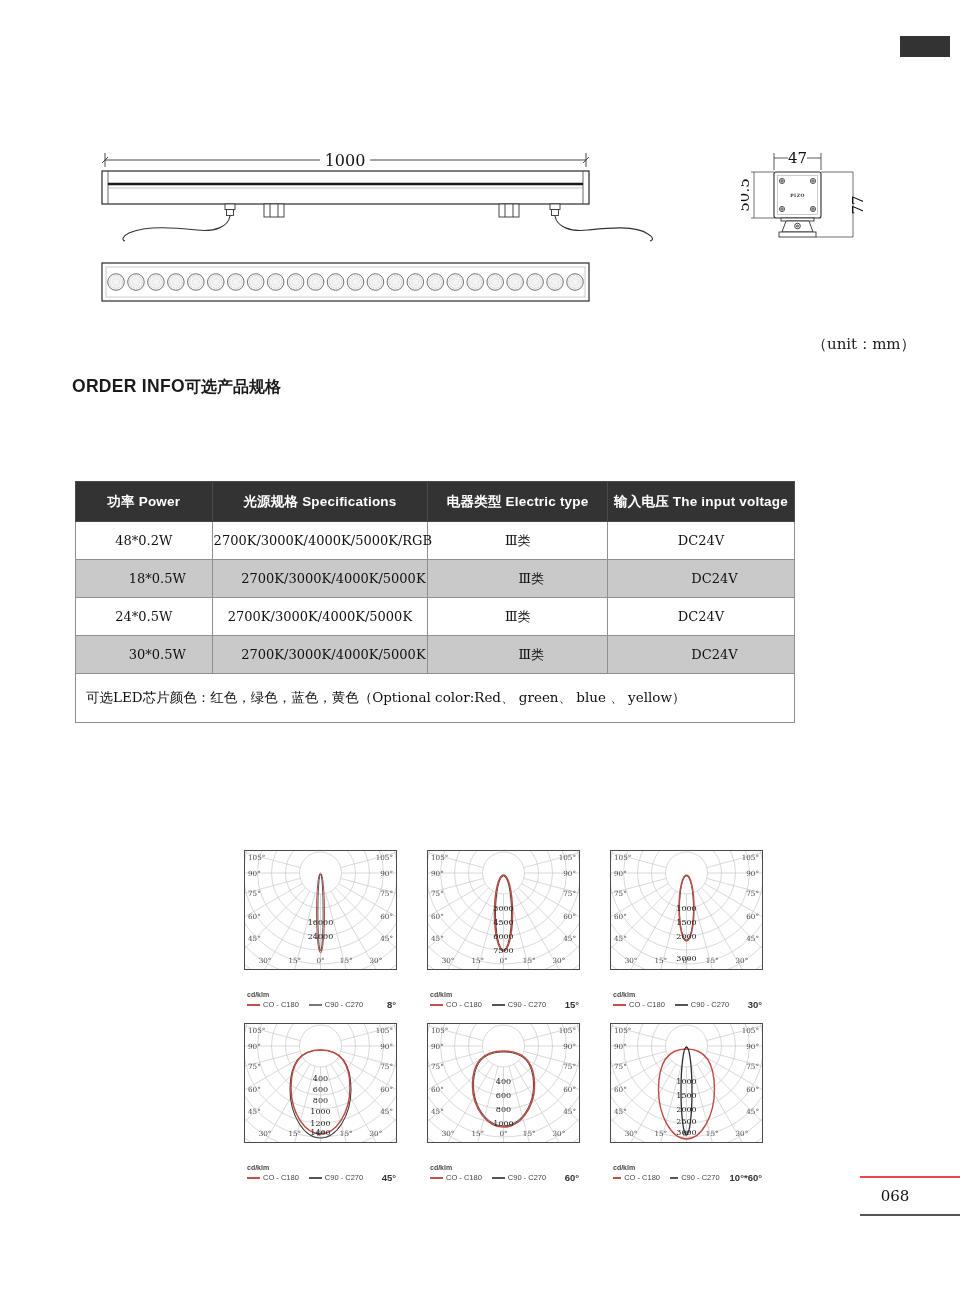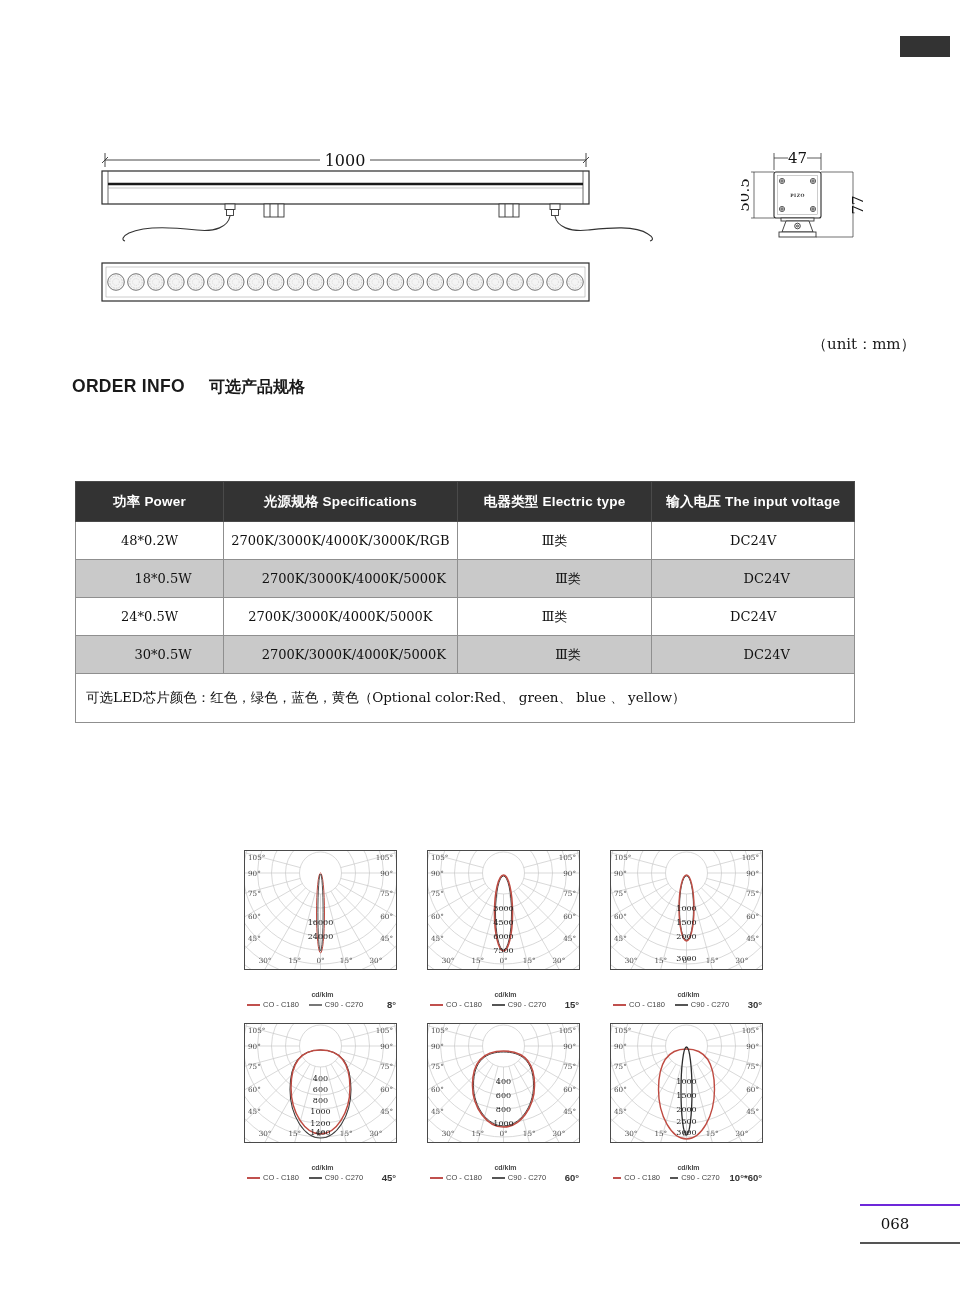--- a/index.html
+++ b/index.html
@@ -10,49 +10,49 @@
   .header-title{font-size:15px;letter-spacing:1.5px;color:#333;font-weight:600;}
   .header-bar{display:inline-block;width:50px;height:21px;background:#333;}
   
   .drawing{position:absolute;}
   #front-view{left:97px;top:143px;}
   #section-view{left:741px;top:142px;}
   #led-view{left:97px;top:259px;}
   .unit-note{position:absolute;left:812px;top:335px;font-family:"DejaVu Serif","Liberation Serif",serif;
              font-size:15px;color:#1a1a1a;}
   
-  .section-heading{position:absolute;display:flex;align-items:baseline;gap:24px;}
+  .section-heading{position:absolute;display:flex;align-items:baseline;}
   .heading-en{font-size:17.5px;font-weight:600;color:#1a1a1a;letter-spacing:0.3px;}
   .heading-cn{font-size:16px;font-weight:700;color:#1a1a1a;}
   #order-info-heading{left:72px;top:376px;}
   #curves-heading{left:74px;top:787px;}
   
-  #spec-table{position:absolute;left:75px;top:481px;width:780px;border-collapse:collapse;
+  #spec-table{position:absolute;left:75px;top:481px;width:720px;border-collapse:collapse;
               table-layout:fixed;border-radius:31px;}
   #spec-table th{background:#333;color:#fff;font-size:13.5px;font-weight:600;height:37px;
                  border:1px solid #4a4a4a;letter-spacing:0.2px;}
   #spec-table td{height:35px;text-align:center;border:1px solid #8f8f8f;
                  font-family:"DejaVu Serif","Liberation Serif",serif;font-size:13px;color:#111;}
   #spec-table tr.alt td{background:#c9c9c9;padding-left:28px;}
   #spec-table td.note{height:auto;text-align:left;padding:15px 10px;font-size:13.5px;}
   
   #charts{position:absolute;left:243px;top:849px;display:grid;
-          grid-template-columns:repeat(3,155px);column-gap:28px;row-gap:12px;text-align:center;}
+          grid-template-columns:repeat(3,155px);column-gap:28px;row-gap:12px;}
   .chart-cell{width:155px;}
   .chart-svg{display:block;width:155px;height:122px;}
   .chart-legend{margin-top:20px;padding-left:4px;}
   .legend-unit{font-size:7px;font-weight:700;color:#4a4a4a;}
   .legend-row{display:flex;align-items:center;margin-top:1px;}
   .dash{display:inline-block;width:13px;height:2px;margin-right:3px;}
   .lg-label{font-size:7.5px;color:#444;margin-right:10px;white-space:nowrap;}
   .beam{margin-left:auto;font-size:9.5px;font-weight:600;color:#333;padding-right:2px;white-space:nowrap;}
   
   .footer-website{position:absolute;left:0;top:1216px;width:960px;text-align:center;
         font-family:"DejaVu Serif","Liberation Serif",serif;font-size:13px;letter-spacing:3px;color:#444;}
-  .page-number-box{position:absolute;right:0;top:1204px;width:100px;border-top:2px solid #6d28d9;
+  .page-number-box{position:absolute;right:0;top:1176px;width:100px;border-top:2px solid #ef4444;
         border-bottom:2px solid #555;}
   .page-number{font-family:"DejaVu Serif","Liberation Serif",serif;font-size:15px;color:#111;
         text-align:center;padding:9px 30px 9px 0;}
   svg text{font-family:"DejaVu Serif","Liberation Serif",serif;}
 </style>
 </head>
 <body>
 
 <div class="page">
 
@@ -239,21 +239,21 @@
         <tr>
           <th>功率 Power</th>
           <th>光源规格 Specifications</th>
           <th>电器类型 Electric type</th>
           <th>输入电压 The input voltage</th>
         </tr>
       </thead>
     <tbody>
         <tr>
           <td>48*0.2W</td>
-          <td>2700K/3000K/4000K/3000K/RGB</td>
+          <td>2700K/3000K/4000K/5000K/RGB</td>
           <td>Ⅲ类</td>
           <td>DC24V</td>
         </tr>
         <tr class="alt">
           <td>18*0.5W</td>
           <td>2700K/3000K/4000K/5000K</td>
           <td>Ⅲ类</td>
           <td>DC24V</td>
         </tr>
         <tr>

